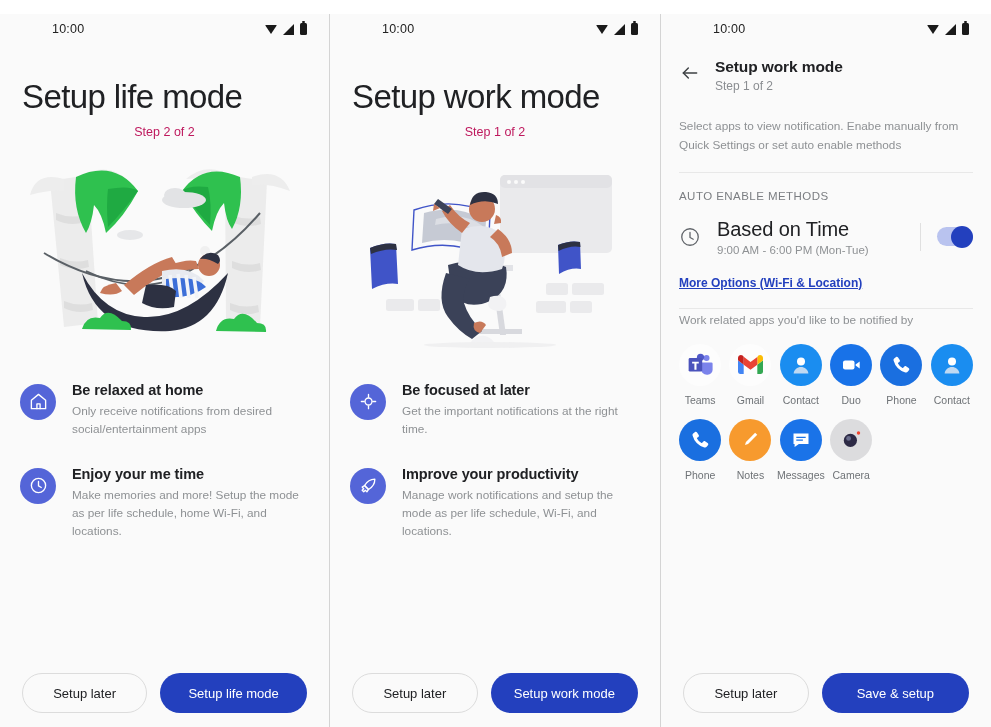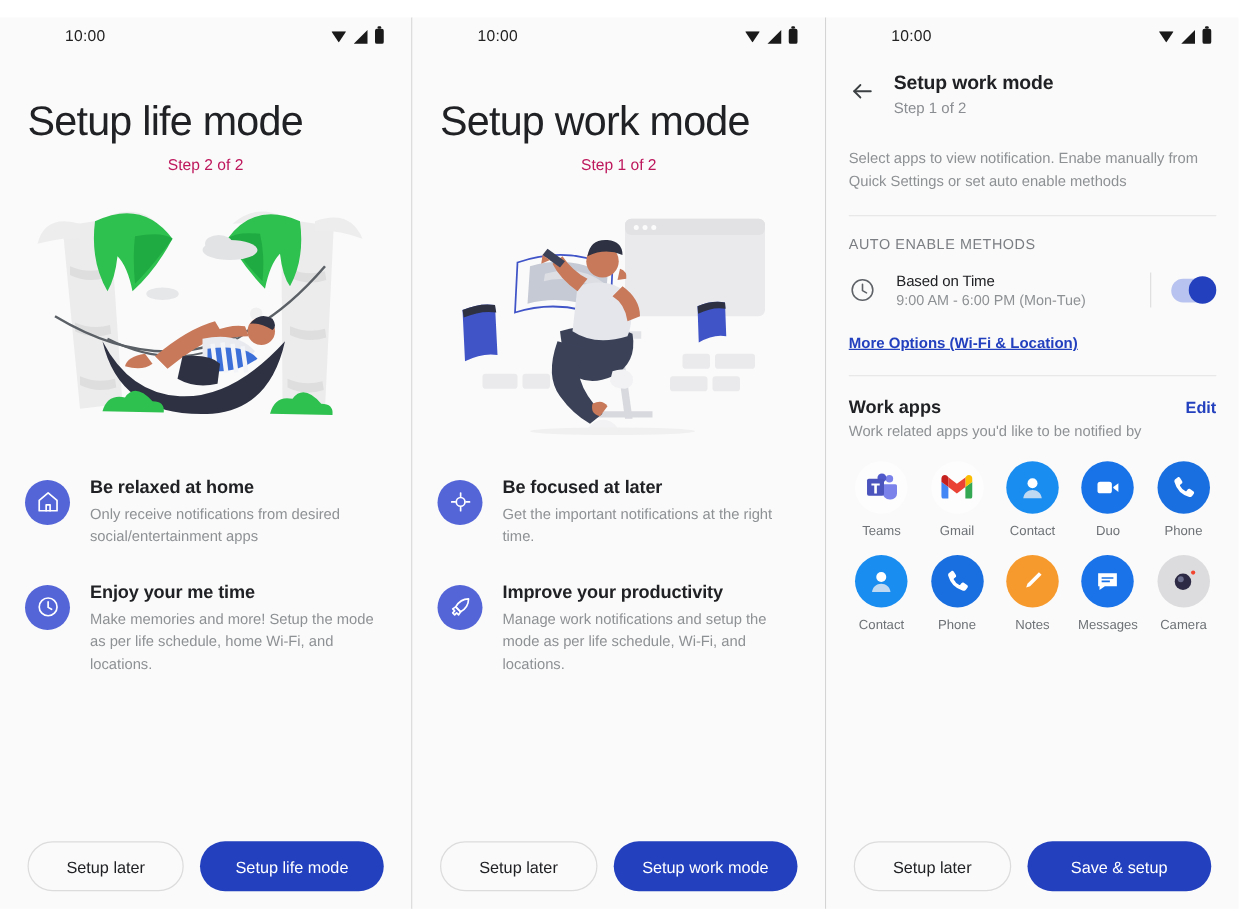--- a/index.html
+++ b/index.html
@@ -115,21 +115,21 @@
   }
   .hr { height: 1px; background: #e8e8e8; margin: 17px 18px 0 18px; }
   .sec-label {
     font-size: 11.5px; color: #7b7e82; letter-spacing: .45px;
     padding: 17px 18px 0 18px;
   }
 
   .method-row { display: flex; align-items: center; padding: 16px 18px 0 18px; }
   .clock-ic { flex: 0 0 auto; width: 22px; height: 22px; }
   .method-txt { flex: 1; padding-left: 16px; }
-  .method-title { font-size: 12px; color: #202124; letter-spacing: -.1px; }
+  .method-title { font-size: 20px; color: #202124; letter-spacing: -.1px; }
   .method-sub { font-size: 11.5px; color: #8e9194; margin-top: 3px; }
   .vdiv { width: 1px; height: 28px; background: #e0e0e0; margin-right: 16px; }
   .switch {
     width: 36px; height: 19px; border-radius: 12px; background: #b9c3ef;
     position: relative; cursor: pointer; flex: 0 0 auto;
   }
   .switch .knob {
     position: absolute; right: 0; top: -1.5px;
     width: 22px; height: 22px; border-radius: 50%; background: #2340be;
   }
@@ -140,21 +140,21 @@
 
   .apps-head {
     display: flex; align-items: baseline; justify-content: space-between;
     padding: 17px 18px 0 18px;
   }
   .apps-title { font-size: 14.5px; font-weight: 700; color: #202124; }
   .apps-edit { font-size: 13px; color: #2340be; font-weight: 600; cursor: pointer; }
   .apps-sub { font-size: 11.8px; color: #8e9194; padding: 4px 18px 0 18px; }
 
   .app-grid {
-    display: grid; grid-template-columns: repeat(5, 1fr);
+    display: grid; grid-template-columns: repeat(6, 1fr);
     padding: 17px 14px 0 14px; row-gap: 13px;
   }
   .app { display: flex; flex-direction: column; align-items: center; cursor: pointer; }
   .app-ic {
     width: 42px; height: 42px; border-radius: 50%;
     display: flex; align-items: center; justify-content: center;
     overflow: hidden;
   }
   .app-name { font-size: 10.5px; color: #6e7276; margin-top: 8px; }
 </style>
@@ -403,24 +403,20 @@
       <span class="vdiv"></span>
       <span class="switch">
         <span class="knob"></span>
       </span>
     </div>
 
     <a class="more-link">More Options (Wi-Fi &amp; Location)</a>
 
     <div class="hr"></div>
 
-    <div class="apps-head">
-      <span class="apps-title">Work apps</span>
-      <span class="apps-edit">Edit</span>
-    </div>
     <div class="apps-sub">Work related apps you'd like to be notified by</div>
 
     <div class="app-grid">
 
       <div class="app">
         <span class="app-ic" style="background:#fdfdfd;">
           <svg width="28" height="28" viewBox="0 0 32 32">
             <circle cx="23.5" cy="8" r="3.4" fill="#7b83eb"></circle>
             <circle cx="16.6" cy="7.2" r="4.1" fill="#5059c9"></circle>
             <path d="M18 13h11a1.4 1.4 0 011.4 1.4v7.2A5.6 5.6 0 0124.8 27h-1A6.8 6.8 0 0117 20.2V14a1 1 0 011-1z" fill="#7b83eb"></path>

